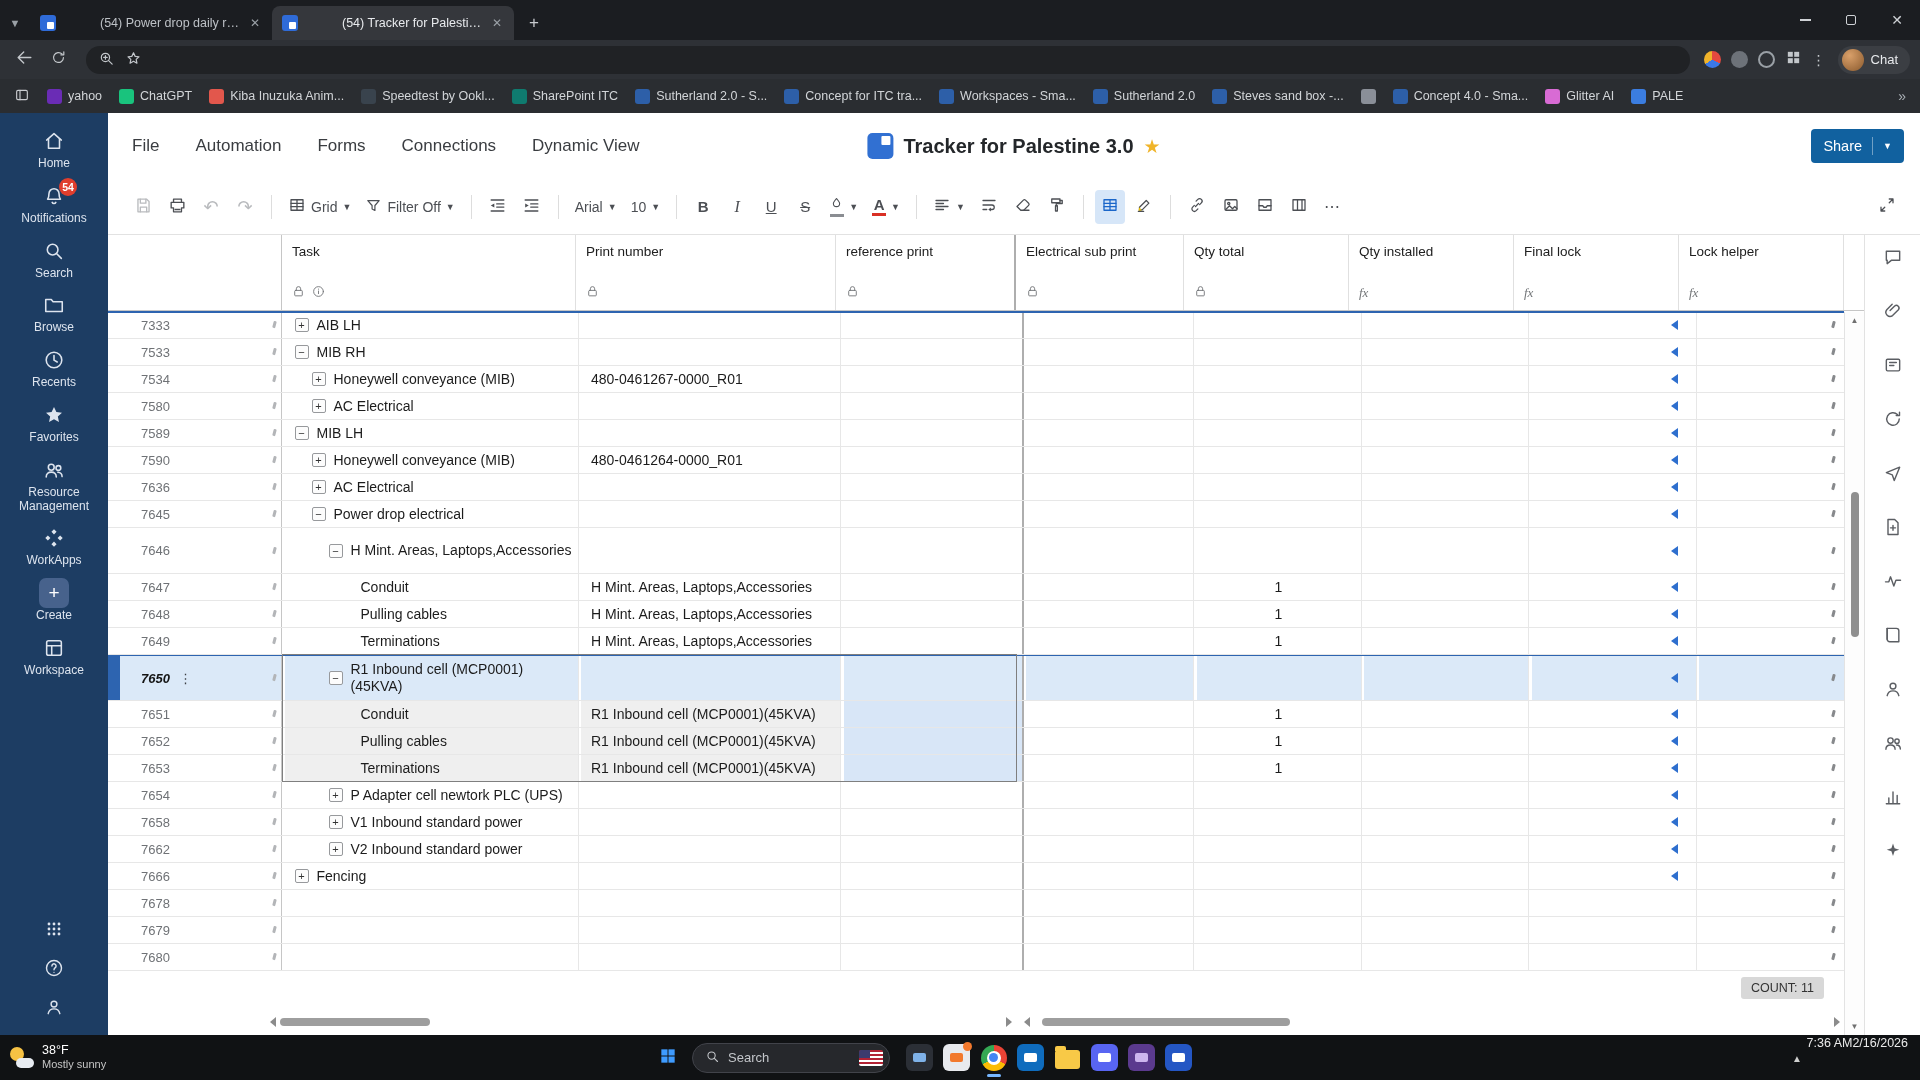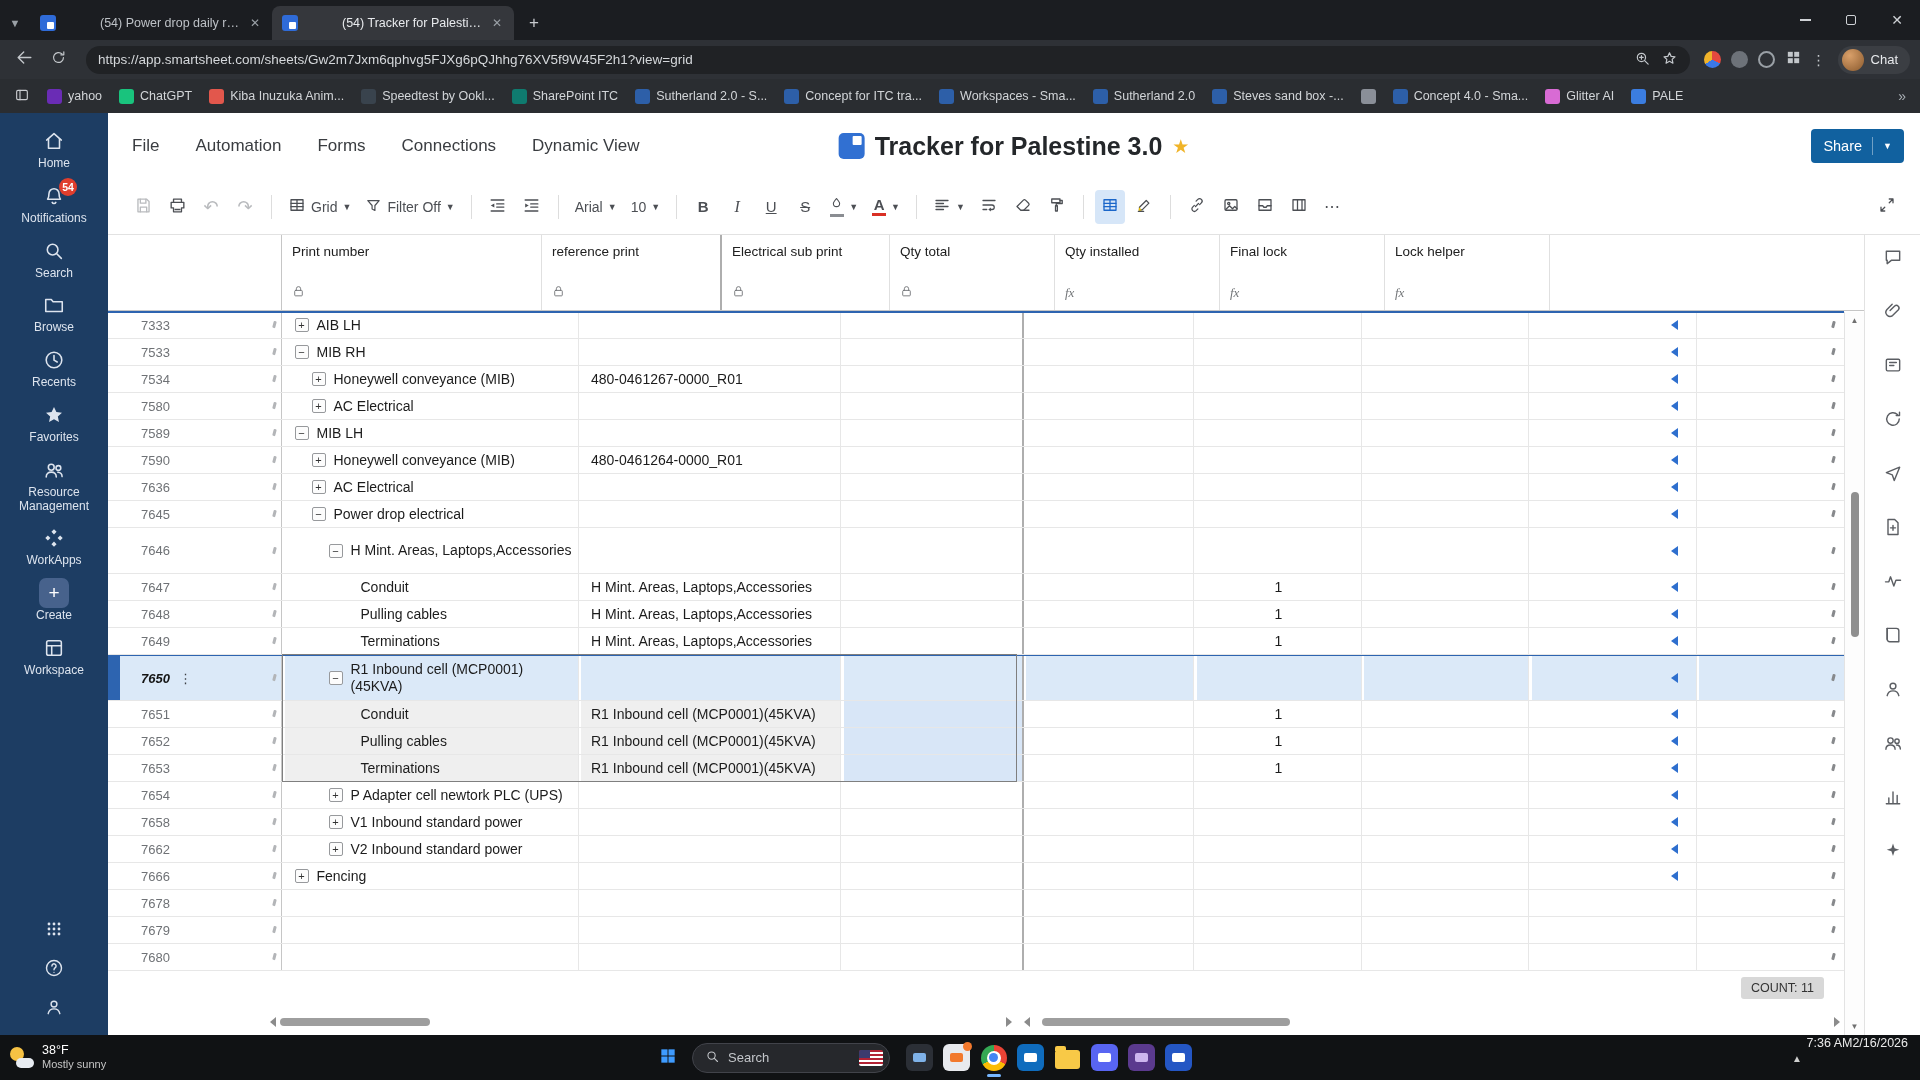--- a/index.html
+++ b/index.html
@@ -48,21 +48,21 @@
   .ssnav .badge{position:absolute;top:-6px;right:-12px;background:#e03e2d;color:#fff;font-size:10.5px;font-weight:bold;min-width:18px;height:18px;border-radius:9px;display:flex;align-items:center;justify-content:center;padding:0 3px;}
   .ssnav .tile{width:30px;height:30px;border-radius:7px;background:#47628c;display:flex;align-items:center;justify-content:center;font-size:19px;color:#fff;}
   .ssnav .navbottom{margin-top:auto;display:flex;flex-direction:column;align-items:center;gap:15px;padding-bottom:14px;}
 
   .ssmain{flex:1;display:flex;flex-direction:column;min-width:0;background:#fff;}
   .ssheader{height:66px;position:relative;display:flex;align-items:center;flex:0 0 auto;}
   .menus{display:flex;gap:36px;padding-left:24px;font-size:17px;color:#3a3d41;align-items:flex-end;}
   .sstitle{position:absolute;left:50%;transform:translateX(-50%);display:flex;align-items:center;gap:10px;}
   .docicon{width:26px;height:26px;border-radius:5px;background:#3170d2;position:relative;}
   .docicon:after{content:"";position:absolute;right:3px;top:3px;width:9px;height:9px;background:#fff;border-radius:1px;}
-  .sstitle .t{font-size:25px;font-weight:bold;color:#24272a;}
+  .sstitle .t{font-size:20px;font-weight:bold;color:#24272a;}
   .favstar{color:#f0b429;font-size:19px;}
   .sharebtn{position:absolute;right:16px;top:16px;height:34px;background:#11619f;color:#fff;border-radius:4px;display:flex;align-items:center;font-size:14.5px;padding:0 12px;gap:10px;}
   .sharebtn .div{width:1px;height:18px;background:rgba(255,255,255,.4);}
   .caret{font-size:9px;color:inherit;}
 
   .sstoolbar{height:56px;display:flex;align-items:center;padding:0 18px 0 20px;gap:4px;border-bottom:1px solid #e2e2e2;color:#53565b;flex:0 0 auto;font-size:14px;}
   .tbtn{height:34px;min-width:30px;display:flex;align-items:center;justify-content:center;gap:5px;border-radius:4px;padding:0 5px;color:#4c4f54;}
   .tbtn.dim{color:#b9bbbe;}
   .tbtn.active{background:#d6e6f8;color:#1a66c9;}
   .tsep{width:1px;height:24px;background:#ddd;margin:0 7px;flex:0 0 auto;}
@@ -184,21 +184,20 @@
             <path d="M20 12H5M11 5l-7 7 7 7"></path>
           </svg></span>
       </div>
     <div class="navbtn">
         <span class="ic"><svg width="17" height="17" viewBox="0 0 24 24" fill="none" stroke="currentColor" stroke-width="1.7" stroke-linecap="round" stroke-linejoin="round">
             <path d="M19 12a7 7 0 1 1-2-4.9"></path>
             <path d="M19.5 4v4.2h-4.2"></path>
           </svg></span>
       </div>
     <div class="urlpill">
-      <span class="url">https://app.smartsheet.com/sheets/Gw2m7Jxm6qphvg5FJXg6pQJhhg76XV5f9W45F2h1?view=grid</span>
       <span class="urlicons">
         <span class="ic"><svg width="17" height="17" viewBox="0 0 24 24" fill="none" stroke="currentColor" stroke-width="1.7" stroke-linecap="round" stroke-linejoin="round">
               <circle cx="10.5" cy="10.5" r="5.8"></circle>
               <path d="M15 15l5 5M8 10.5h5M10.5 8v5"></path>
             </svg></span>
         <span class="ic"><svg width="17" height="17" viewBox="0 0 24 24" fill="none" stroke="currentColor" stroke-width="1.7" stroke-linecap="round" stroke-linejoin="round">
               <path d="M12 4l2.35 5 5.4.6-4 3.7 1.1 5.3-4.85-2.7-4.85 2.7 1.1-5.3-4-3.7 5.4-.6z"></path>
             </svg></span>
       </span>
     </div>
@@ -570,20 +569,34 @@
             <span class="ic"><svg width="18" height="18" viewBox="0 0 24 24" fill="none" stroke="currentColor" stroke-width="1.7" stroke-linecap="round" stroke-linejoin="round">
                 <path d="M9 15l-5 5M4 15v5h5M15 9l5-5M15 4h5v5"></path>
               </svg></span>
           </div>
       </div>
 
       <div class="content">
         <div class="grid" id="grid">
             <div class="ghead">
               <div class="gh-gut"></div>
+              <div class="gh-cell" style="width: 294px;">
+                <div class="gh-name">Task</div>
+                <div class="gh-meta">
+                  <span><svg width="13" height="13" viewBox="0 0 24 24" fill="none" stroke="currentColor" stroke-width="1.7" stroke-linecap="round" stroke-linejoin="round">
+                      <rect x="5" y="10" width="14" height="10" rx="1.5"></rect>
+                      <path d="M8 10V7a4 4 0 0 1 8 0v3"></path>
+                    </svg></span>
+                  <span><svg width="13" height="13" viewBox="0 0 24 24" fill="none" stroke="currentColor" stroke-width="1.7" stroke-linecap="round" stroke-linejoin="round">
+                      <circle cx="12" cy="12" r="9"></circle>
+                      <path d="M12 11v5"></path>
+                      <circle cx="12" cy="7.6" r="1" fill="currentColor" stroke="none"></circle>
+                    </svg></span>
+                </div>
+              </div>
               <div class="gh-cell" style="width: 260px;">
                 <div class="gh-name">Print number</div>
                 <div class="gh-meta">
                   <span><svg width="13" height="13" viewBox="0 0 24 24" fill="none" stroke="currentColor" stroke-width="1.7" stroke-linecap="round" stroke-linejoin="round">
                       <rect x="5" y="10" width="14" height="10" rx="1.5"></rect>
                       <path d="M8 10V7a4 4 0 0 1 8 0v3"></path>
                     </svg></span>
                 </div>
               </div>
               <div class="gh-cell frozen" style="width: 180px;">

